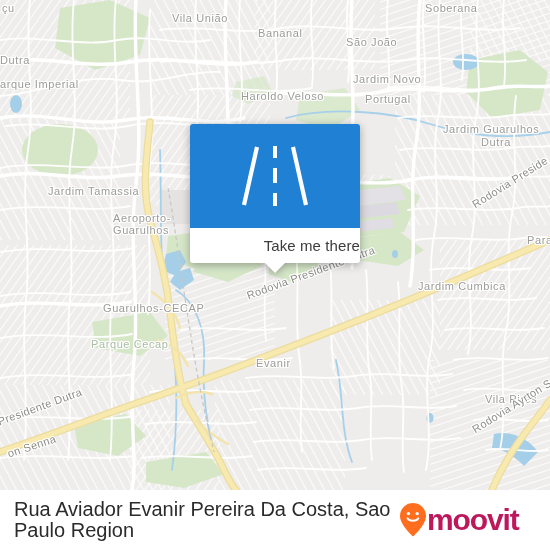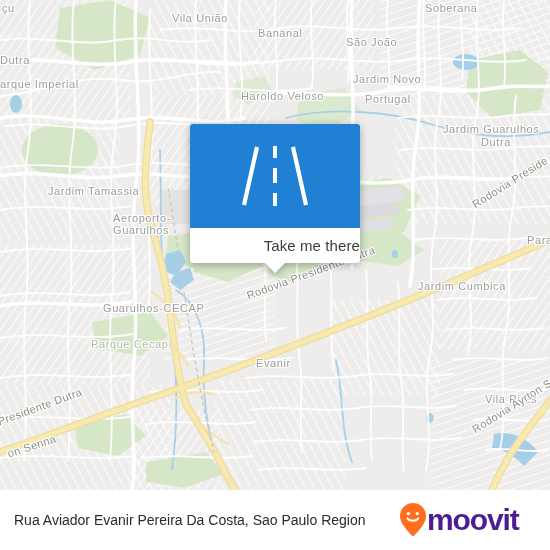--- a/index.html
+++ b/index.html
@@ -131,32 +131,32 @@
     height: 60px;
     background: #ffffff;
     display: flex;
     align-items: center;
   }
   #footer-title {
     flex: 1 1 auto;
     padding-left: 14px;
     padding-right: 8px;
     color: #2b2b2b;
-    font-size: 14px;
+    font-size: 20px;
     line-height: 21px;
     max-width: 378px;
   }
   #brand {
     flex: 0 0 auto;
     display: flex;
     align-items: center;
     padding-right: 14px;
   }
   #brand-wordmark {
-    color: #4c1d95;
+    color: #be185d;
     font-size: 30px;
     font-weight: bold;
     letter-spacing: -1.1px;
     line-height: 30px;
     margin-left: 1px;
   }
 </style>
 </head>
 <body>
 

